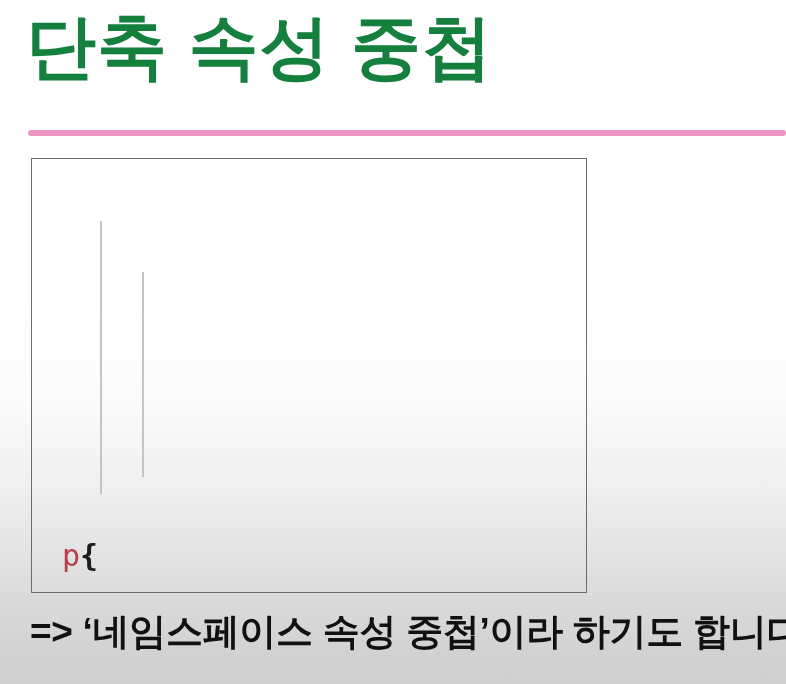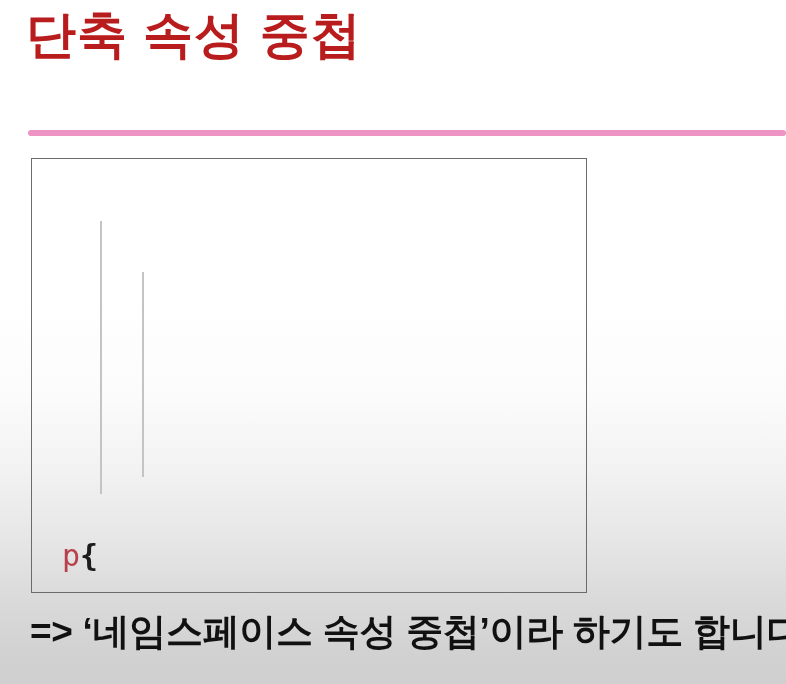--- a/index.html
+++ b/index.html
@@ -21,24 +21,24 @@
         #cfcfcf 684px);
     font-family: "Liberation Sans", "DejaVu Sans", sans-serif;
     position: relative;
   }
 
   
   .slide-title {
     position: absolute;
     left: 26px;
     top: 6px;
-    font-size: 50px;
+    font-size: 70px;
     line-height: 1.18;
     font-weight: bold;
-    color: #b91c1c;
+    color: #15803d;
     letter-spacing: 1px;
     white-space: nowrap;
   }
 
   
   .divider {
     position: absolute;
     left: 28px;
     top: 130px;
     width: 758px;

